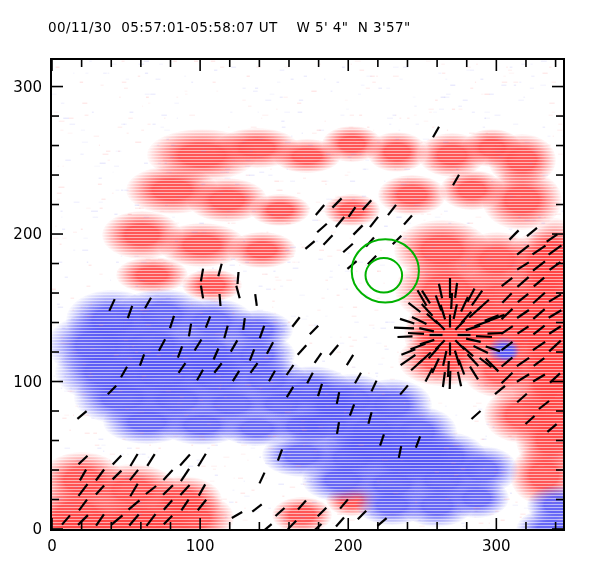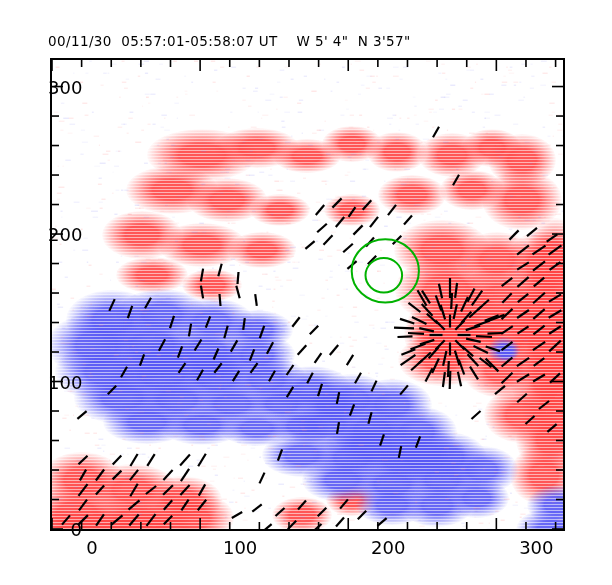--- a/index.html
+++ b/index.html
@@ -3,37 +3,37 @@
 <meta charset="utf-8">
 <style>
   html,body{margin:0;padding:0;background:#fff;}
   body{width:612px;height:585px;overflow:hidden;
        font-family:"DejaVu Sans",sans-serif;color:#000;}
   #root{position:relative;width:612px;height:585px;background:#fff;}
 
   .hdr{position:absolute;left:48px;font-size:14.5px;letter-spacing:.4px;
        white-space:pre;font-family:"DejaVu Sans",sans-serif;}
   #title{top:13px;}
-  #subtitle{top:33px;font-size:13.5px;}
+  #subtitle{top:19px;font-size:13.5px;}
 
   
   #plot{position:absolute;left:50px;top:58px;width:515px;height:473px;
         border:2px solid #000;box-sizing:border-box;overflow:hidden;
         background:#fff;}
   #field{position:absolute;inset:0;overflow:hidden;}
   .blob{position:absolute;border-radius:50%;filter:blur(0px);}
 
   
   #scan{position:absolute;inset:0;pointer-events:none;
         background:repeating-linear-gradient(to bottom,
           rgba(255,255,255,.55) 0px, rgba(255,255,255,.55) 1px,
           rgba(255,255,255,0) 1px, rgba(255,255,255,0) 3px);}
   #grain{position:absolute;inset:0;pointer-events:none;opacity:.5;}
 
-  .axlab{position:absolute;font-size:18px;white-space:nowrap;margin-left:40px;}
+  .axlab{position:absolute;font-size:15px;white-space:nowrap;}
   .xlab{transform:translateX(-50%);}
   .ylab{transform:translateY(-50%);text-align:right;}
 
   #xtitle{position:absolute;top:562px;left:0;width:612px;text-align:center;
           font-size:14.5px;}
 
   svg{display:block;}
 </style>
 </head>
 <body>

